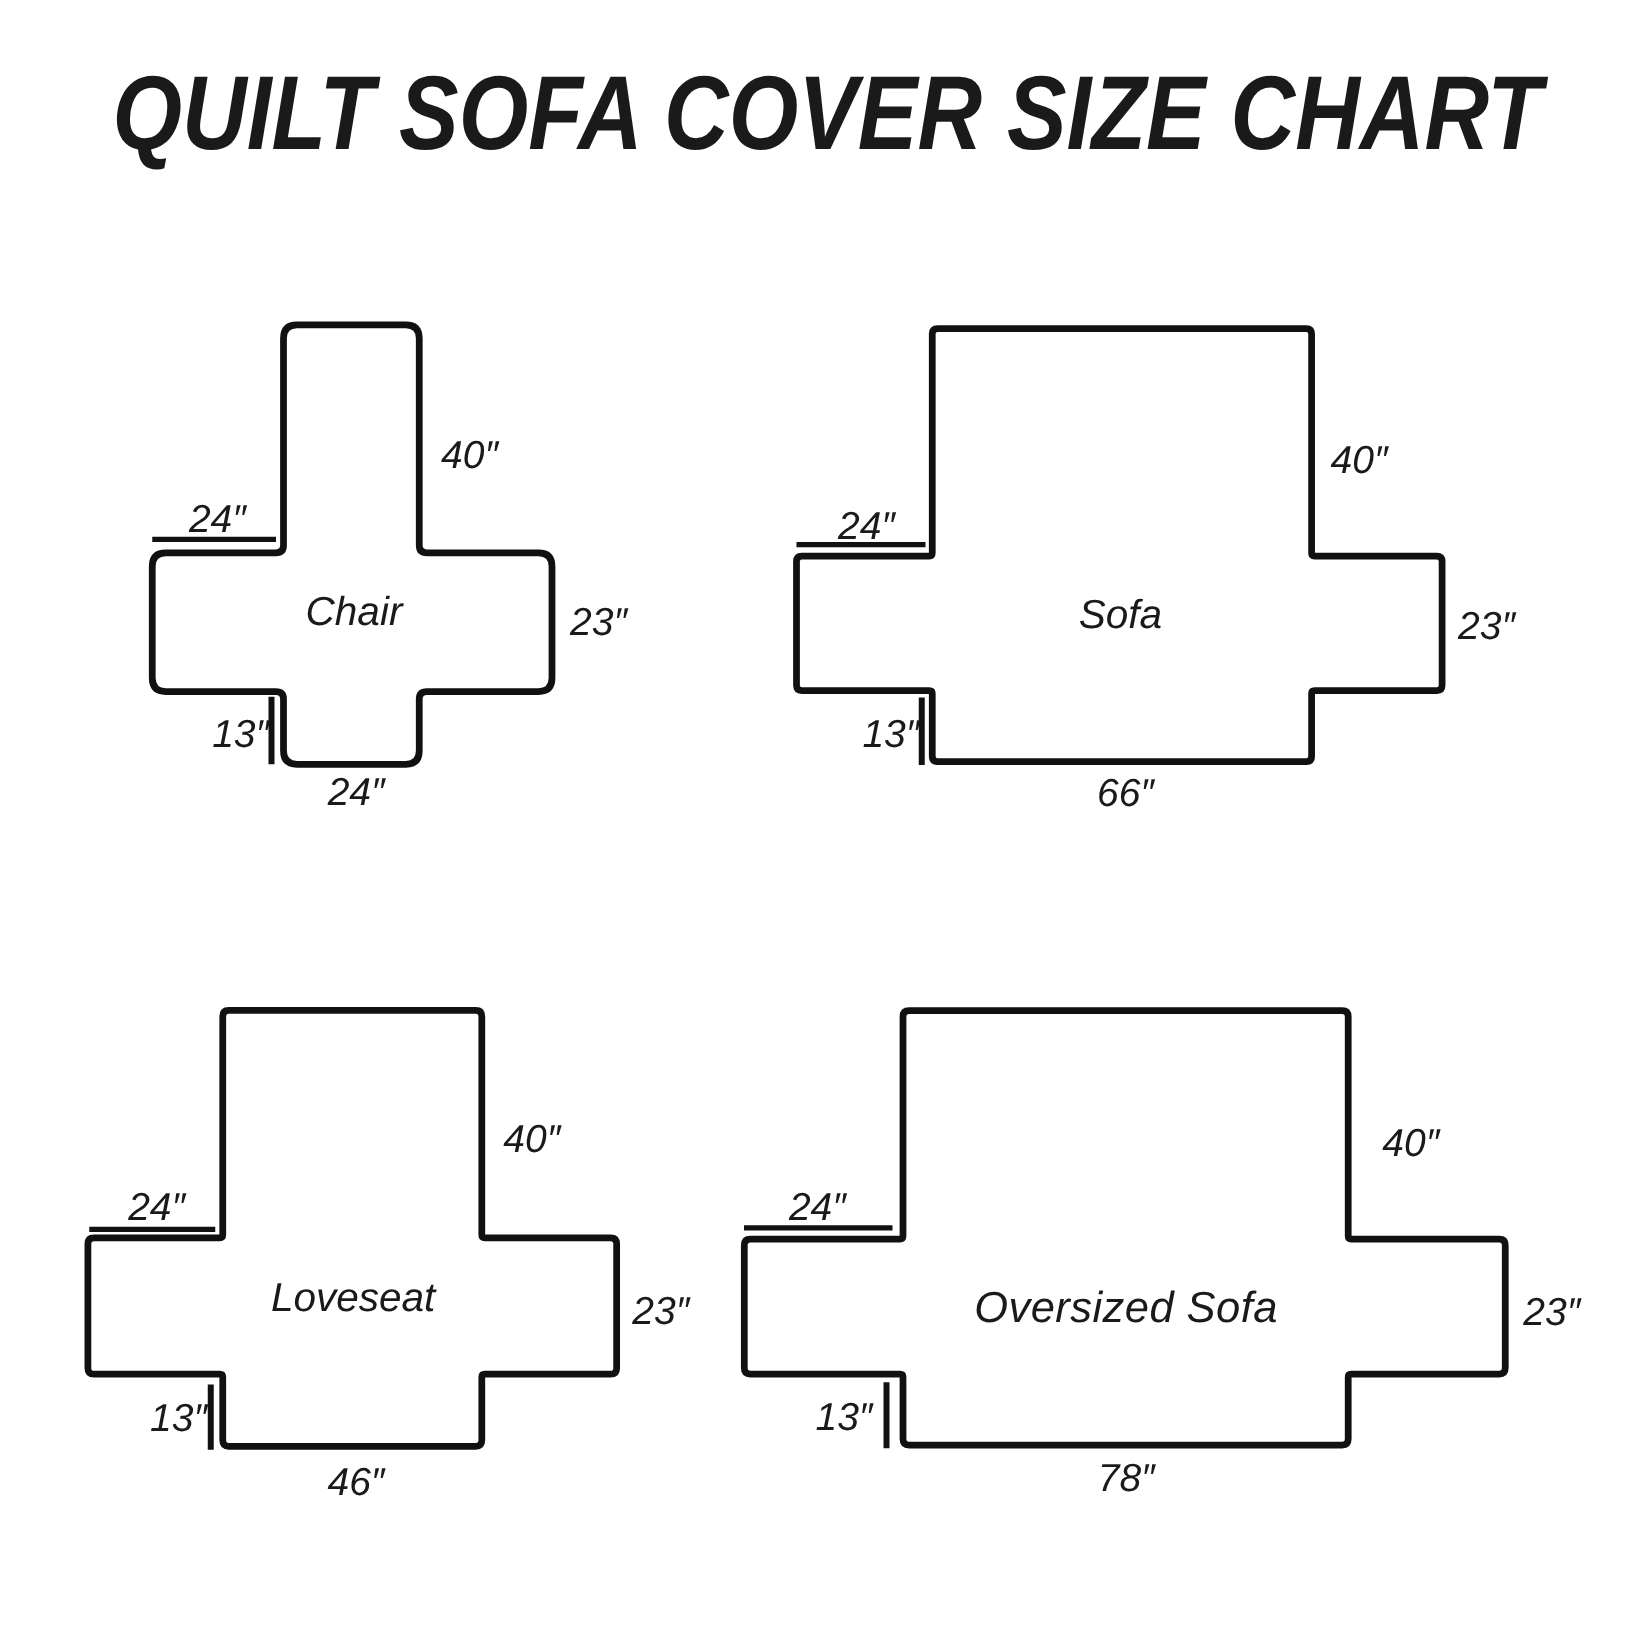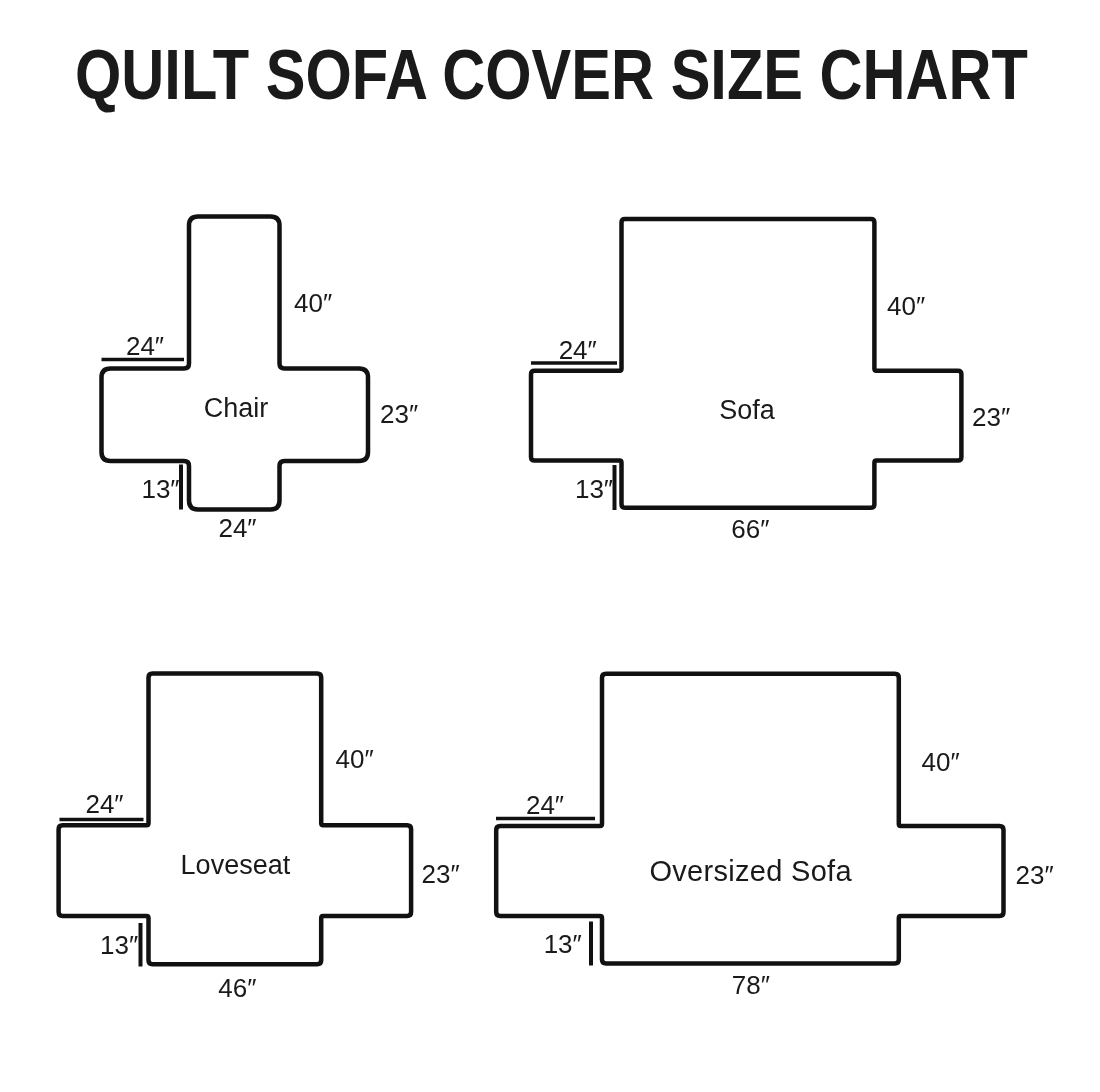--- a/index.html
+++ b/index.html
@@ -1,16 +1,16 @@
 <!DOCTYPE html>
 <html><head>
 <meta charset="utf-8">
 <style>
   html,body{margin:0;padding:0;background:#ffffff;}
-  .page{position:relative;width:1100px;height:1092px;background:#ffffff;overflow:hidden;}
+  .page{position:relative;width:1100px;height:1092px;background:#ffffff;overflow:hidden;font-style:italic;}
   svg{position:absolute;left:0;top:0;}
   text{font-family:"Liberation Sans",sans-serif;fill:#1a1a1a;}
   .dim{font-size:26px;}
   .name{font-size:27px;}
 </style>
 </head>
 <body>
 <div class="page">
 <svg width="1100" height="1092" viewBox="0 0 1100 1092">
 

